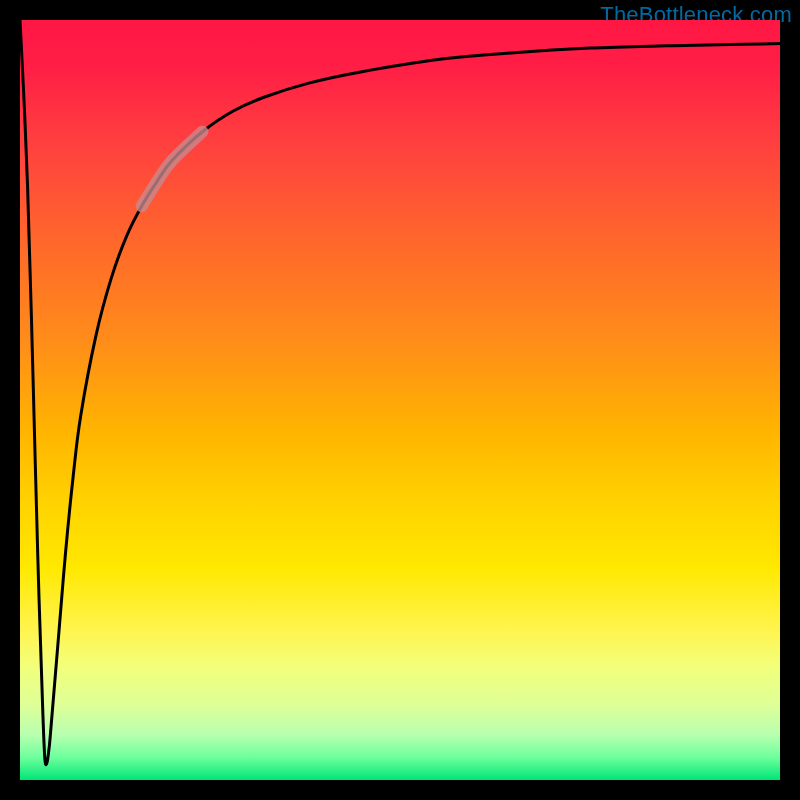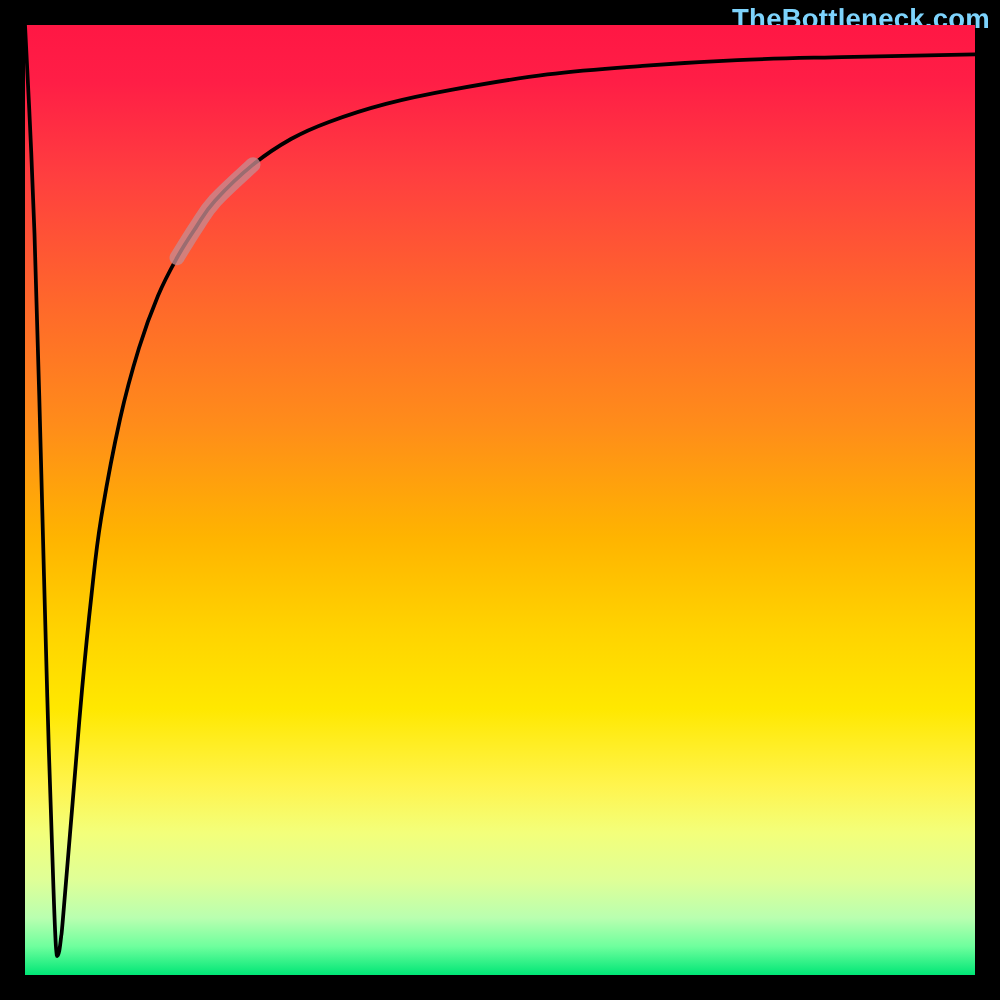--- a/index.html
+++ b/index.html
@@ -37,24 +37,24 @@
       #dfff97 90%,
       #b9ffb0 94%,
       #6eff9d 97%,
       #00e676 100%
     );
   }
   .watermark {
     position: absolute;
     top: 2px;
     right: 8px;
-    color: #7dd3fc;
+    color: #0369a1;
     font-size: 22px;
     letter-spacing: 0.2px;
-    font-weight: 700;
+    font-weight: 400;
     user-select: none;
   }
   svg.curve {
     position: absolute;
     left: 0;
     top: 0;
     width: 760px;
     height: 760px;
     overflow: visible;
   }

